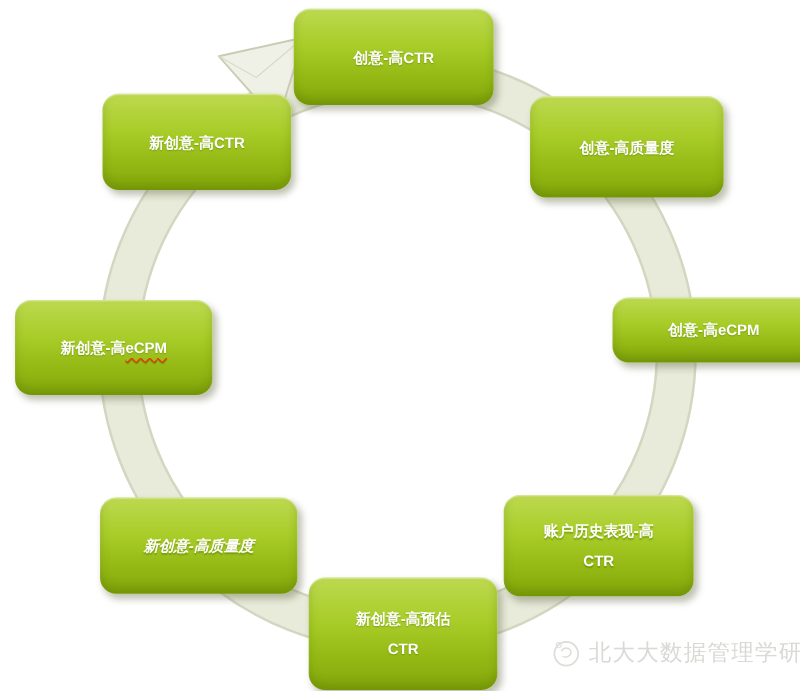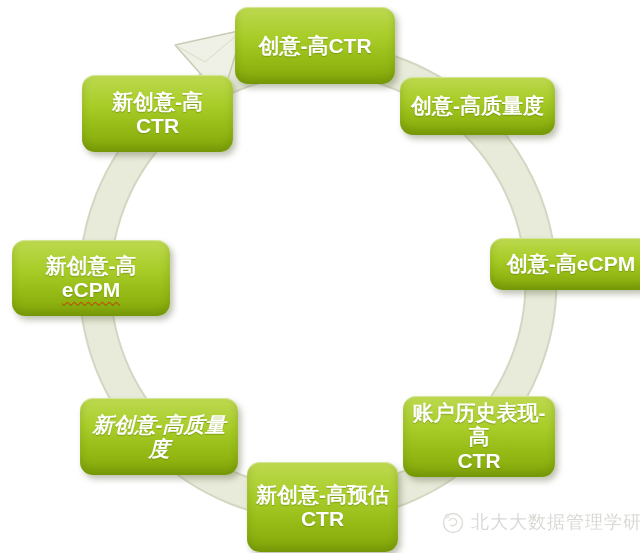--- a/index.html
+++ b/index.html
@@ -5,38 +5,38 @@
   html,body { margin:0; padding:0; background:#ffffff; }
   .stage {
     position:relative; width:640px; height:553px; overflow:hidden;
     background:#ffffff; font-family:"Liberation Sans", sans-serif;
   }
   .ring-svg { position:absolute; left:0; top:0; z-index:0; }
   .node {
     position:absolute; z-index:1; box-sizing:border-box;
     border-radius:13px; padding:6px 9px;
     display:flex; align-items:center; justify-content:center; text-align:center;
-    color:#ffffff; font-weight:bold; font-size:21px; line-height:24px;
+    color:#ffffff; font-weight:bold; font-size:12px; line-height:24px;
     background:linear-gradient(180deg,#bdd950 0%,#a9cd29 38%,#96bb16 68%,#84a709 100%);
     box-shadow: 3px 4px 6px rgba(110,118,85,0.45),
                 inset 0 1px 1px rgba(255,255,255,0.45),
                 inset 0 -5px 8px rgba(70,100,0,0.28);
     text-shadow: 0 1px 1px rgba(80,110,0,0.45);
   }
   .node .line { display:block; width:100%; }
   .wavy {
     text-decoration-line: underline;
     text-decoration-style: wavy;
     text-decoration-color:#e03c00;
     text-decoration-thickness:1px;
     text-underline-offset:4px;
   }
   
   .n-top-center    { left:235px; top:7px;   width:160px; height:77px; }
-  .n-top-right     { left:400px; top:77px;  width:155px; height:58px; }
+  .n-top-right     { left:424px; top:77px;  width:155px; height:81px; }
   .n-right         { left:490px; top:238px; width:162px; height:52px; }
   .n-bottom-right  { left:403px; top:396px; width:152px; height:81px; }
   .n-bottom-center { left:247px; top:462px; width:151px; height:90px; }
   .n-bottom-left   { left:80px;  top:398px; width:158px; height:77px;font-style:italic; }
   .n-left          { left:12px;  top:240px; width:158px; height:76px; }
   .n-top-left      { left:82px;  top:75px;  width:151px; height:77px;align-items:center; }
 
   .watermark {
     position:absolute; left:440px; top:507px; height:30px; z-index:2;
     display:flex; align-items:center; gap:7px;

